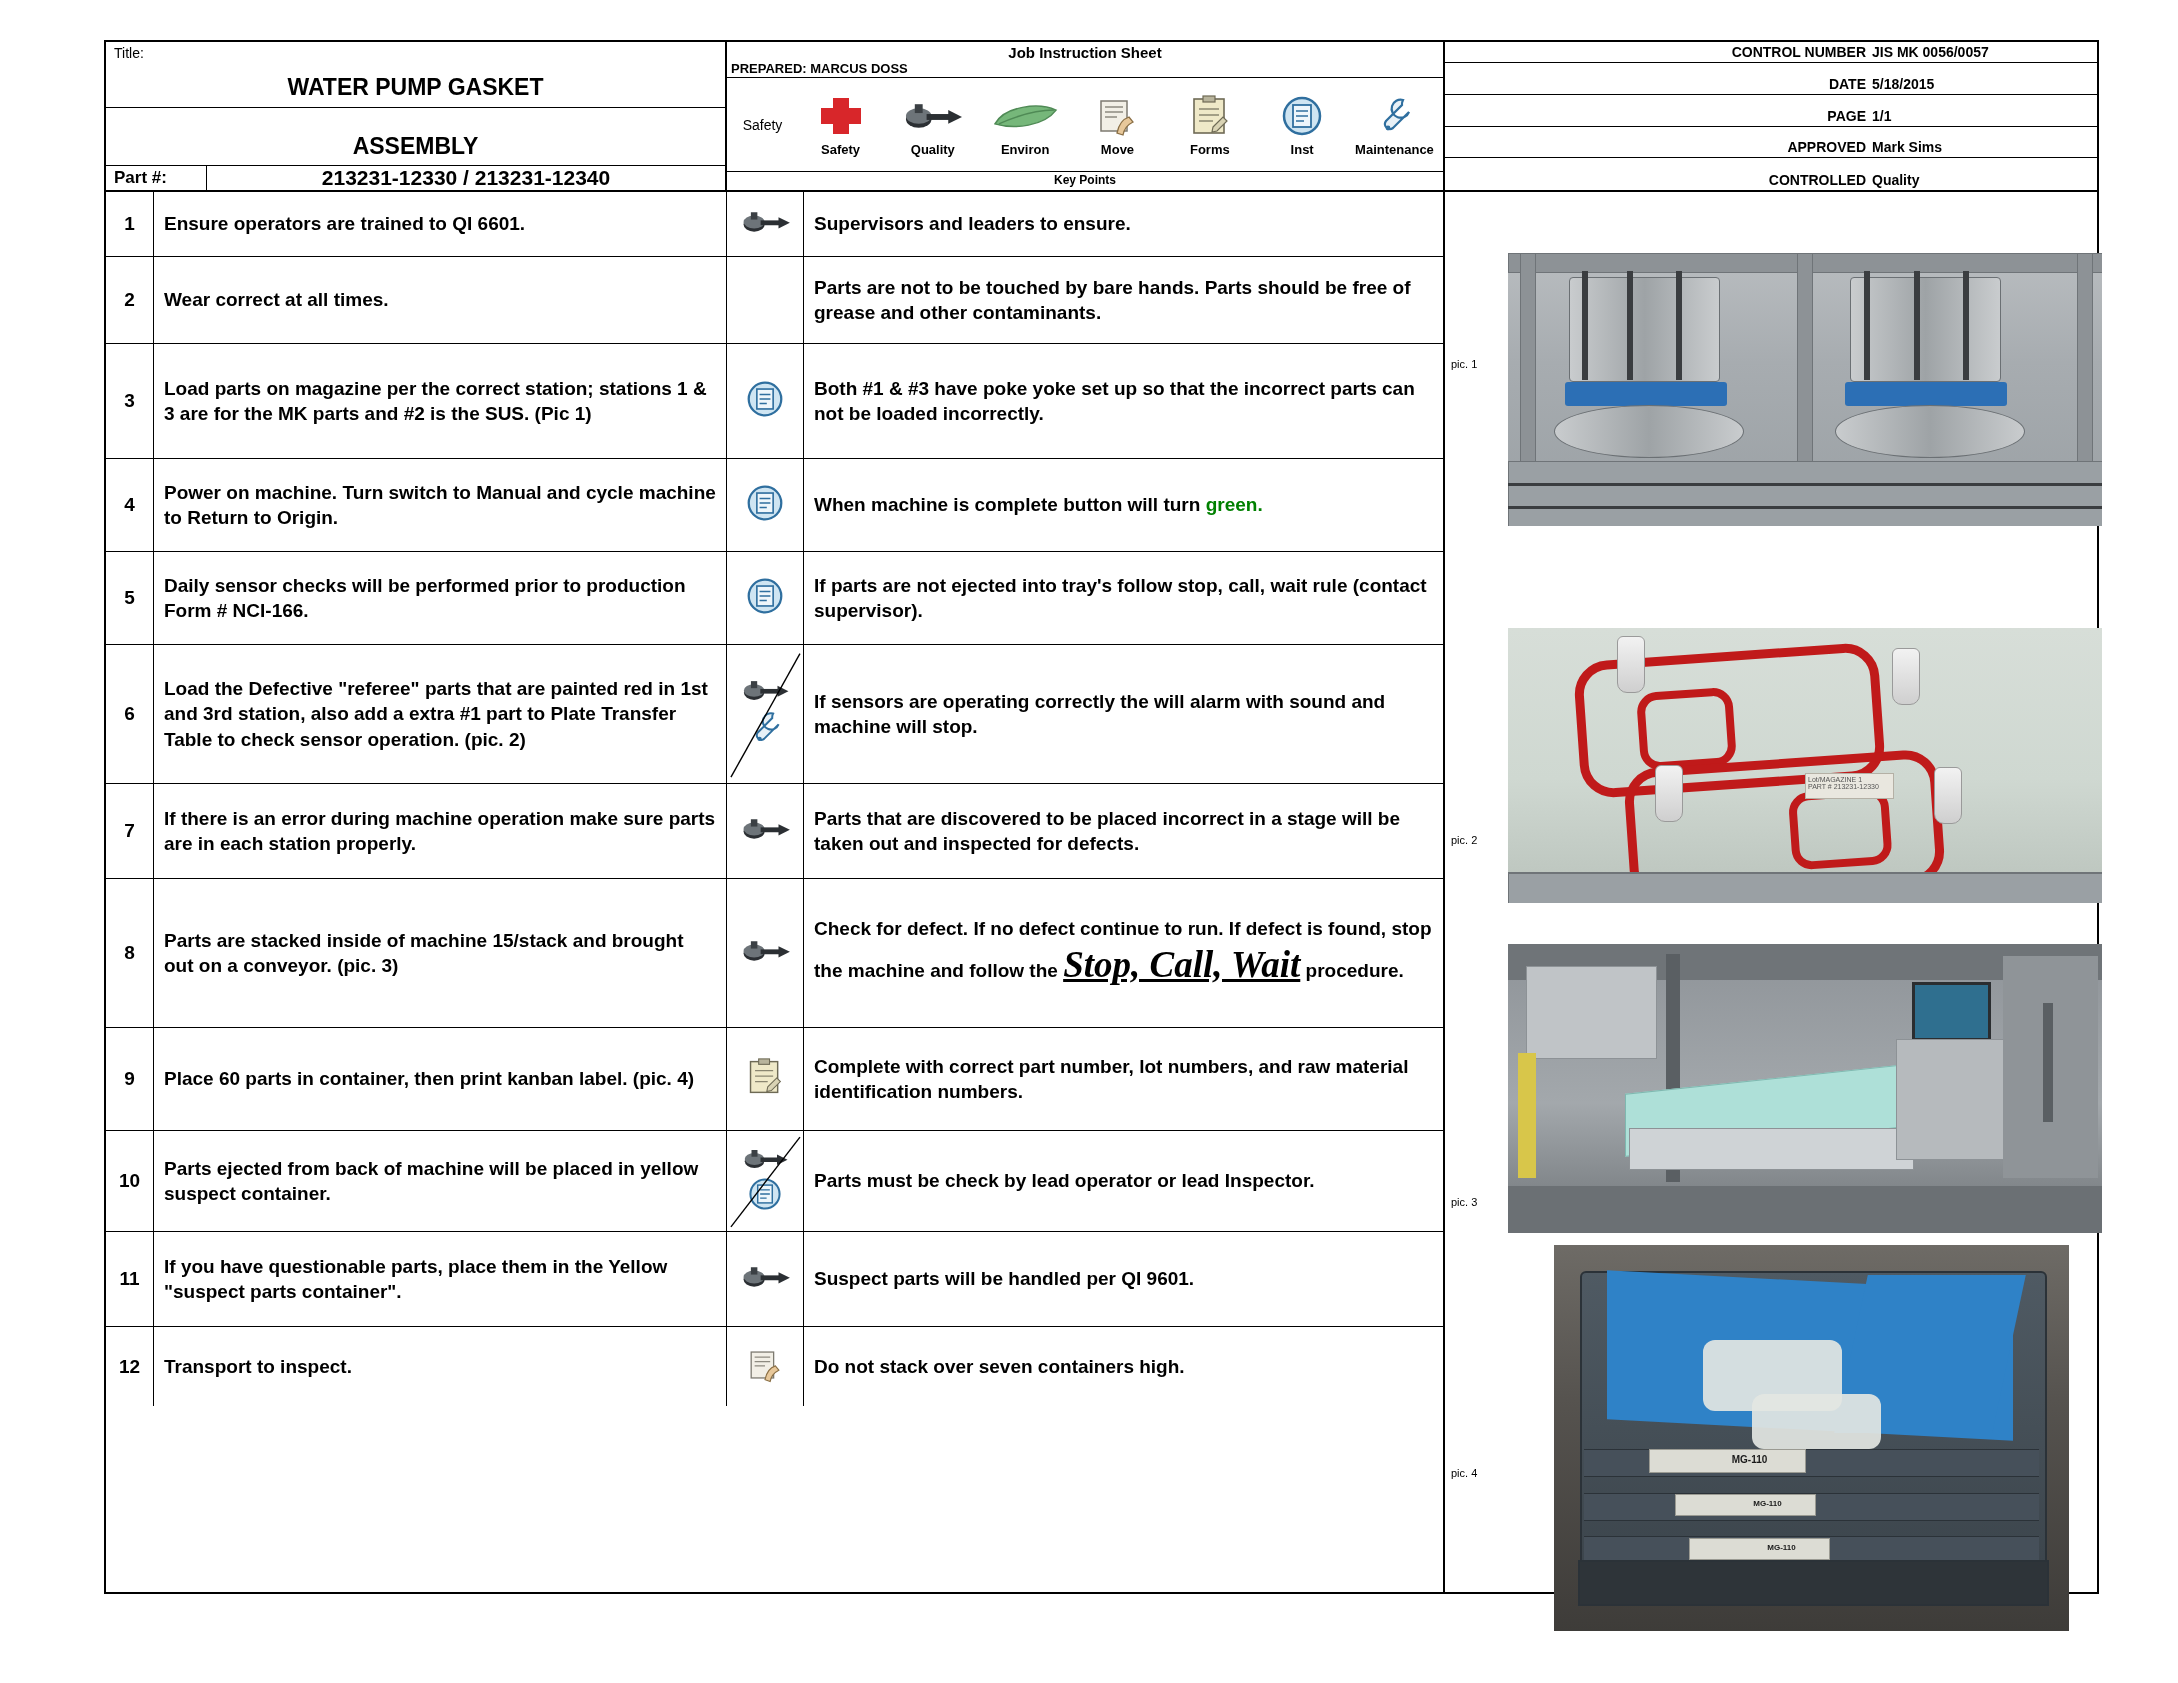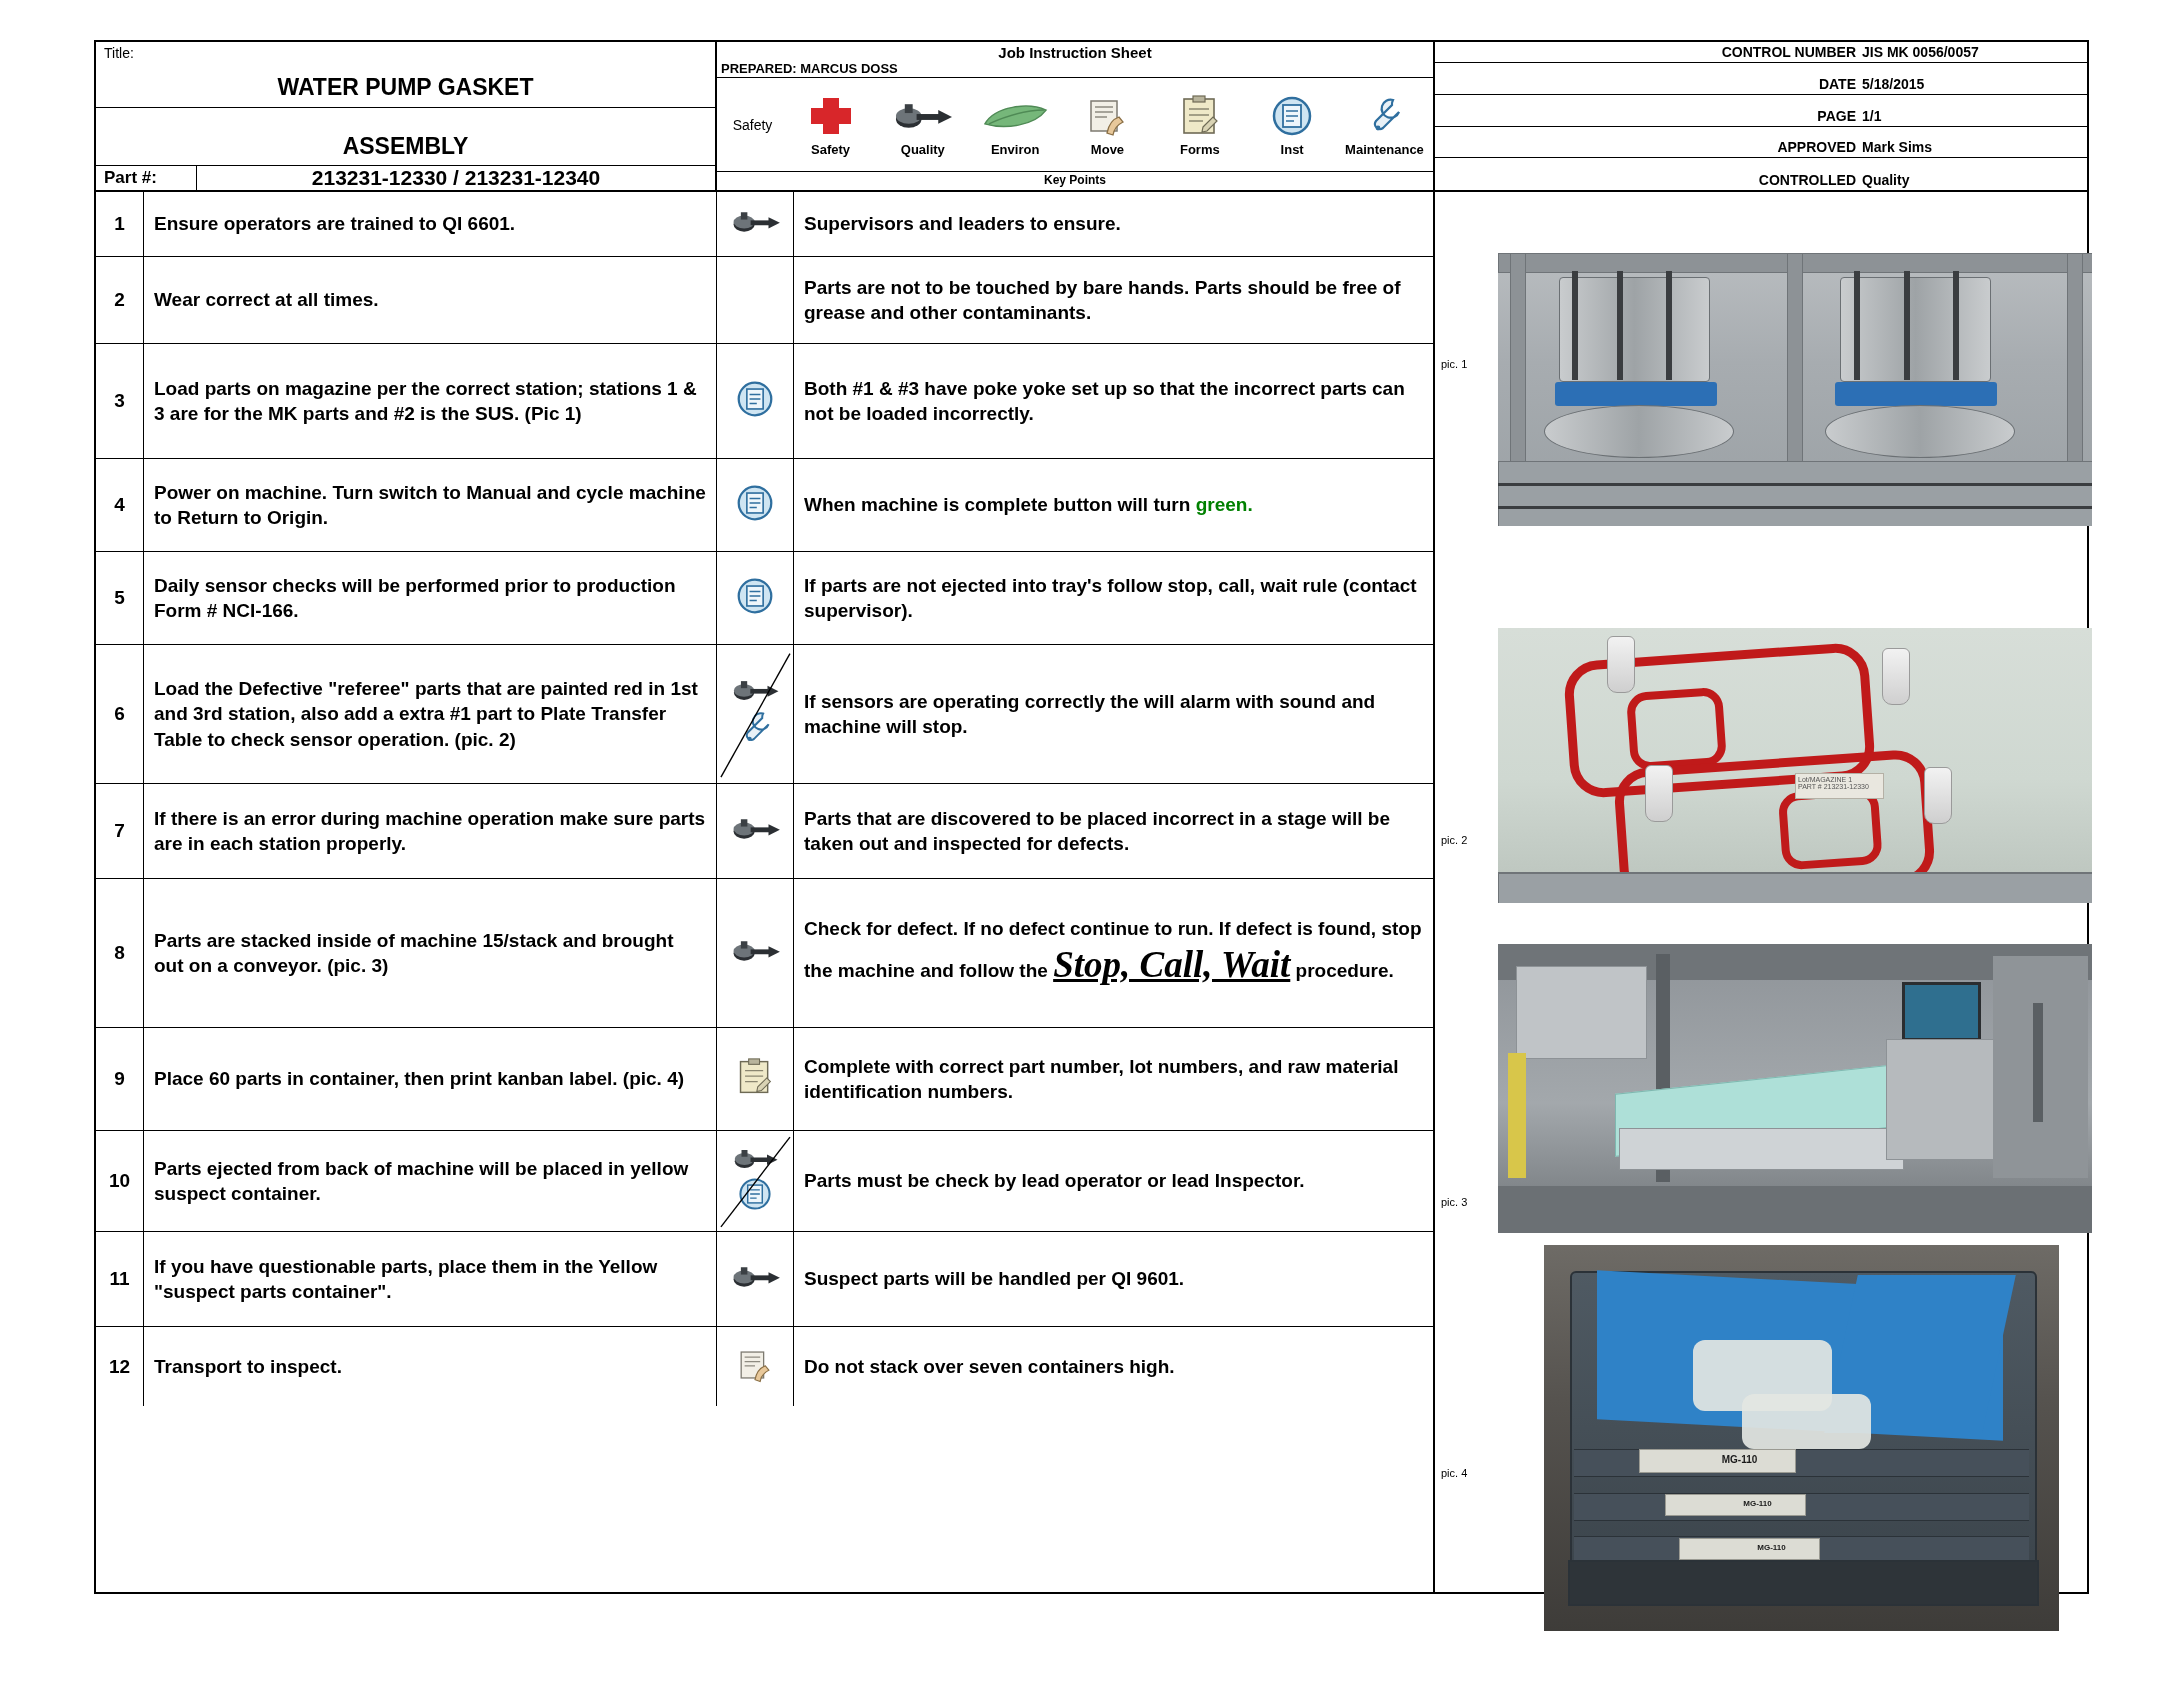--- a/index.html
+++ b/index.html
@@ -9,21 +9,21 @@
   }
   body {
     width: 2178px;
     height: 1683px;
     font-family: "Liberation Sans", sans-serif;
     color: #000;
     overflow: hidden;
   }
   .sheet {
     position: absolute;
-    left: 94px;
+    left: 104px;
     top: 40px;
     width: 1995px;
     height: 1554px;
     border: 2px solid #000;
     box-sizing: border-box;
     display: flex;
     flex-direction: column;
   }
 
   

